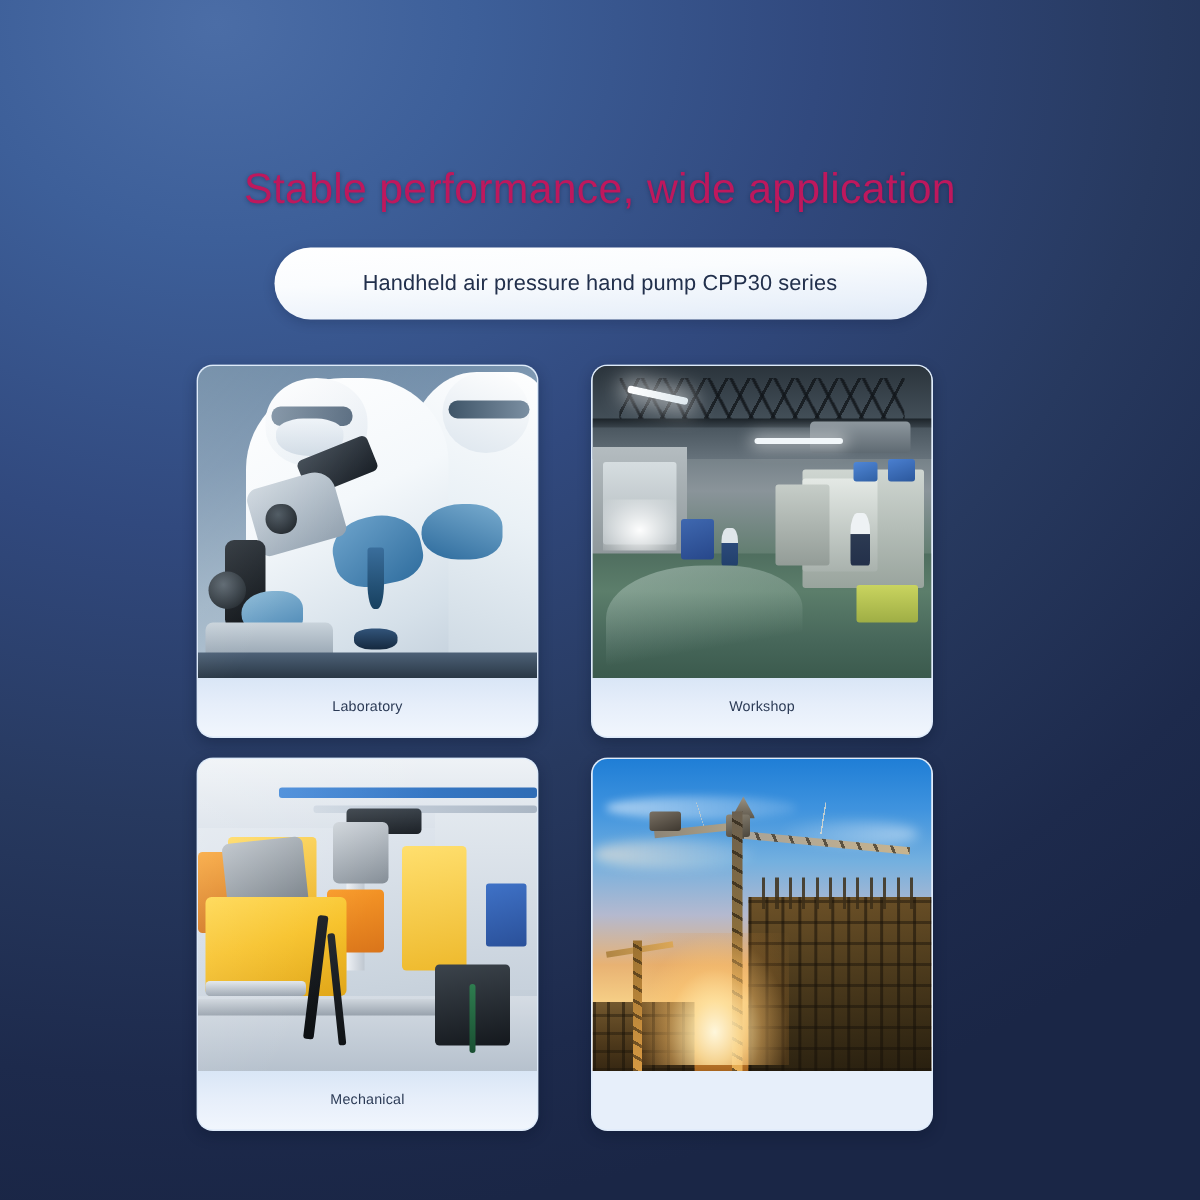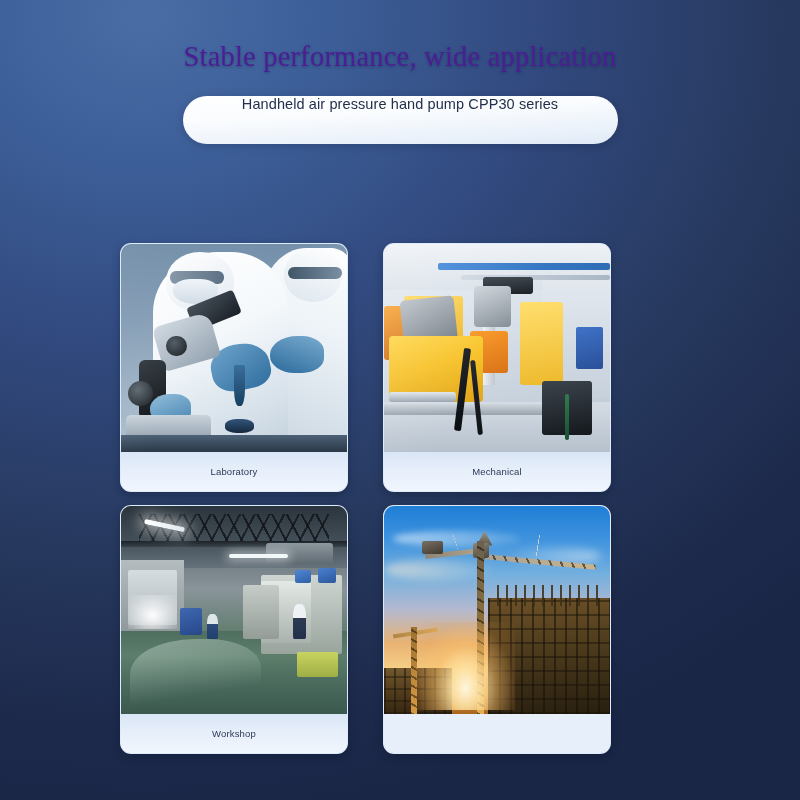--- a/index.html
+++ b/index.html
@@ -15,50 +15,49 @@
     background:
       radial-gradient(ellipse 120% 100% at 18% 2%, #4b6da6 0%, #3d5f99 18%, #31497e 42%, #27395f 66%, #1d2a4c 88%, #1a2646 100%);
     position:relative;
   }
 
   
   .hero { position:absolute; left:0; top:0; width:800px; }
 
   .page-title {
     text-align:center;
-    color:#4c1d95;
+    color:#be185d;
     font-size:28.5px;
     font-weight:400;
     letter-spacing:.2px;
-    margin-top:40px;
+    margin-top:109px;
     line-height:1.2;
     text-shadow:0 1px 3px rgba(10,20,45,.35);
-    font-family:Liberation Serif, serif;
   }
 
   .pill-wrap { display:flex; justify-content:center; margin-top:22px; }
 
   .pill {
     width:435px; height:48px;
     border-radius:24px;
     background:linear-gradient(177deg, #ffffff 0%, #fafcfe 38%, #eaf1fa 78%, #dfe9f6 100%);
-    display:flex; align-items:flex-start; justify-content:center;
+    display:flex; align-items:center; justify-content:center;
     box-shadow:0 2px 8px rgba(10,20,45,.22);
   }
   .pill-text {
     color:#22304c;
     font-size:14.5px;
     letter-spacing:.1px;
     white-space:nowrap;
   }
 
   
   .grid {
     position:absolute;
-    left:120px; top:243px;
+    left:131px; top:243px;
     width:455px;
     display:grid;
     grid-template-columns:228px 228px;
     grid-column-gap:35px;
     grid-row-gap:13px;
   }
 
   .card {
     width:228px; height:249px;
     border-radius:11px;
@@ -331,20 +330,48 @@
       <div class="scope-base"></div>
       <div class="bench"></div>
       <div class="sheen"></div>
     </div>
     <div class="card-caption">
       <span class="card-caption-text">Laboratory</span>
     </div>
   </div>
 
   <div class="card">
+    <div class="card-photo shop">
+      <div class="roof"></div>
+      <div class="truss"></div>
+      <div class="beam"></div>
+      <div class="duct"></div>
+      <div class="lamp-strip"></div>
+      <div class="lamp-strip2"></div>
+      <div class="wall-l"></div>
+      <div class="door"></div>
+      <div class="floor"></div>
+      <div class="line-1"></div>
+      <div class="line-2"></div>
+      <div class="line-3"></div>
+      <div class="hang-1"></div>
+      <div class="hang-2"></div>
+      <div class="crate-g"></div>
+      <div class="bin-blue"></div>
+      <div class="worker"></div>
+      <div class="worker2"></div>
+      <div class="door-glow"></div>
+      <div class="floor-shine"></div>
+    </div>
+    <div class="card-caption">
+      <span class="card-caption-text">Workshop</span>
+    </div>
+  </div>
+
+  <div class="card">
     <div class="card-photo mech">
       <div class="ceil"></div>
       <div class="wall-r"></div>
       <div class="ceil-bar"></div>
       <div class="ceil-bar2"></div>
       <div class="floor"></div>
       <div class="blue-box"></div>
       <div class="yellow-3"></div>
       <div class="col"></div>
       <div class="dark-1"></div>
@@ -357,48 +384,20 @@
       <div class="rail"></div>
       <div class="shaft"></div>
       <div class="cable-a"></div>
       <div class="cable-b"></div>
       <div class="dark-2"></div>
       <div class="green-wire"></div>
       <div class="sheen"></div>
     </div>
     <div class="card-caption">
       <span class="card-caption-text">Mechanical</span>
-    </div>
-  </div>
-
-  <div class="card">
-    <div class="card-photo shop">
-      <div class="roof"></div>
-      <div class="truss"></div>
-      <div class="beam"></div>
-      <div class="duct"></div>
-      <div class="lamp-strip"></div>
-      <div class="lamp-strip2"></div>
-      <div class="wall-l"></div>
-      <div class="door"></div>
-      <div class="floor"></div>
-      <div class="line-1"></div>
-      <div class="line-2"></div>
-      <div class="line-3"></div>
-      <div class="hang-1"></div>
-      <div class="hang-2"></div>
-      <div class="crate-g"></div>
-      <div class="bin-blue"></div>
-      <div class="worker"></div>
-      <div class="worker2"></div>
-      <div class="door-glow"></div>
-      <div class="floor-shine"></div>
-    </div>
-    <div class="card-caption">
-      <span class="card-caption-text">Workshop</span>
     </div>
   </div>
 
   <div class="card">
     <div class="card-photo site">
       <div class="cloud-1"></div>
       <div class="cloud-2"></div>
       <div class="cloud-3"></div>
       <div class="building"></div>
       <div class="scaffold"></div>

